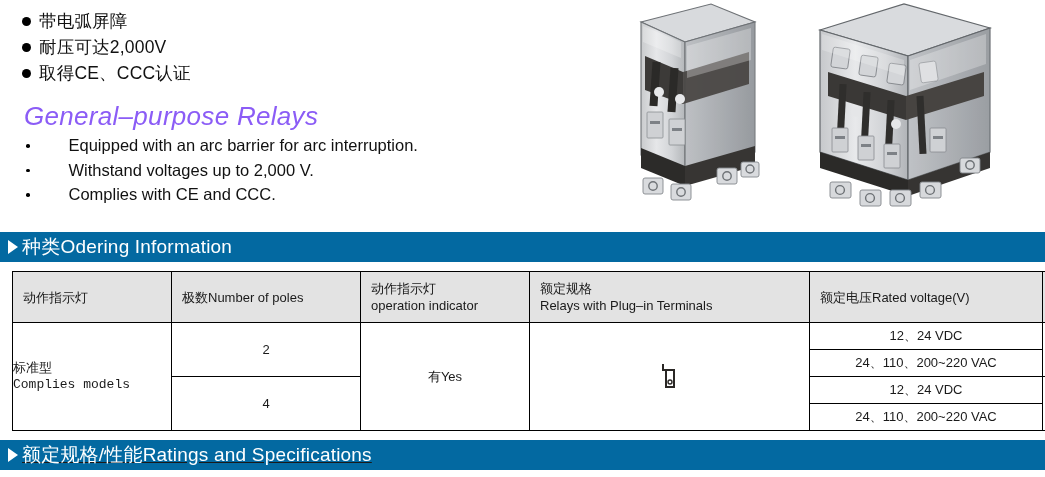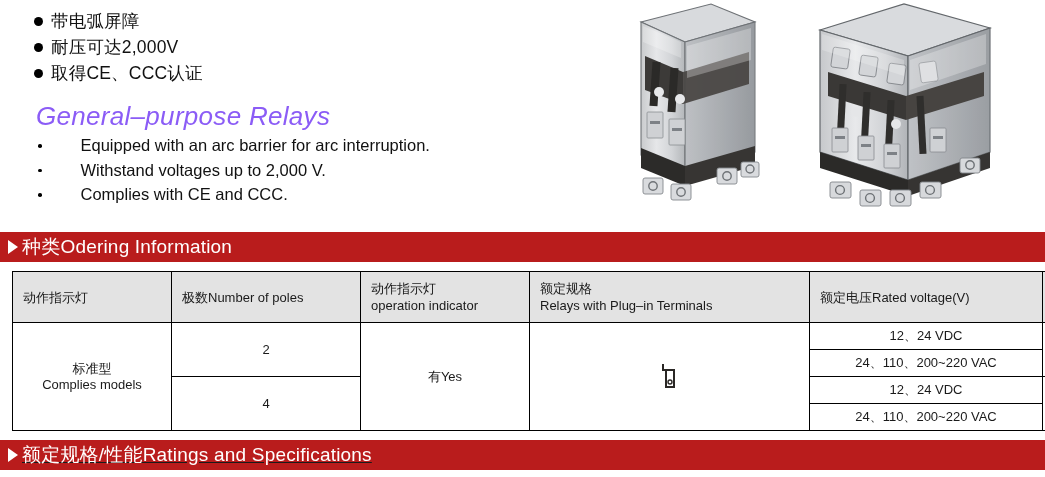--- a/index.html
+++ b/index.html
@@ -22,21 +22,20 @@
     left: 0; top: 0;
     width: 1045px;
     height: 228px;
   }
 
   #intro-block {
     position: absolute;
     left: 22px;
     top: 8px;
     width: 600px;
-    margin-left: 12px;
   }
 
   .bullet-row {
     display: flex;
     align-items: flex-start;
     font-size: 17.5px;
     line-height: 26px;
     letter-spacing: 0.2px;
     color: #111;
   }
@@ -87,21 +86,21 @@
   }
   #photo-2pole { left: 625px; width: 175px; height: 205px; }
   #photo-4pole { left: 808px; width: 205px; height: 208px; }
 
   
   .banner {
     position: absolute;
     left: 0;
     width: 1045px;
     height: 30px;
-    background: #b91c1c;
+    background: #0369a1;
     display: flex;
     align-items: center;
     box-sizing: border-box;
     padding-left: 8px;
   }
   #banner-ordering { top: 232px; }
   #banner-ratings  { top: 440px; text-decoration: underline; }
 
   .banner-arrow {
     width: 0; height: 0;
@@ -141,21 +140,22 @@
     height: 44px;
     line-height: 17px;
     text-align: left;
     padding: 3px 10px;
   }
   th.center-head { text-align: center; padding-left: 4px; padding-right: 4px; }
 
   td.cell-type {
     padding-left: 10px;
     line-height: 16px;
-    text-align: center;
+    text-align: left;
+    font-family: Liberation Mono, monospace;
   }
   td.cell-center { text-align: center; }
   td.cell-volt {
     padding-left: 12px;
     text-align: center;
     height: 26px;
   }
   td.cell-poles { height: 52px; }
 
   

